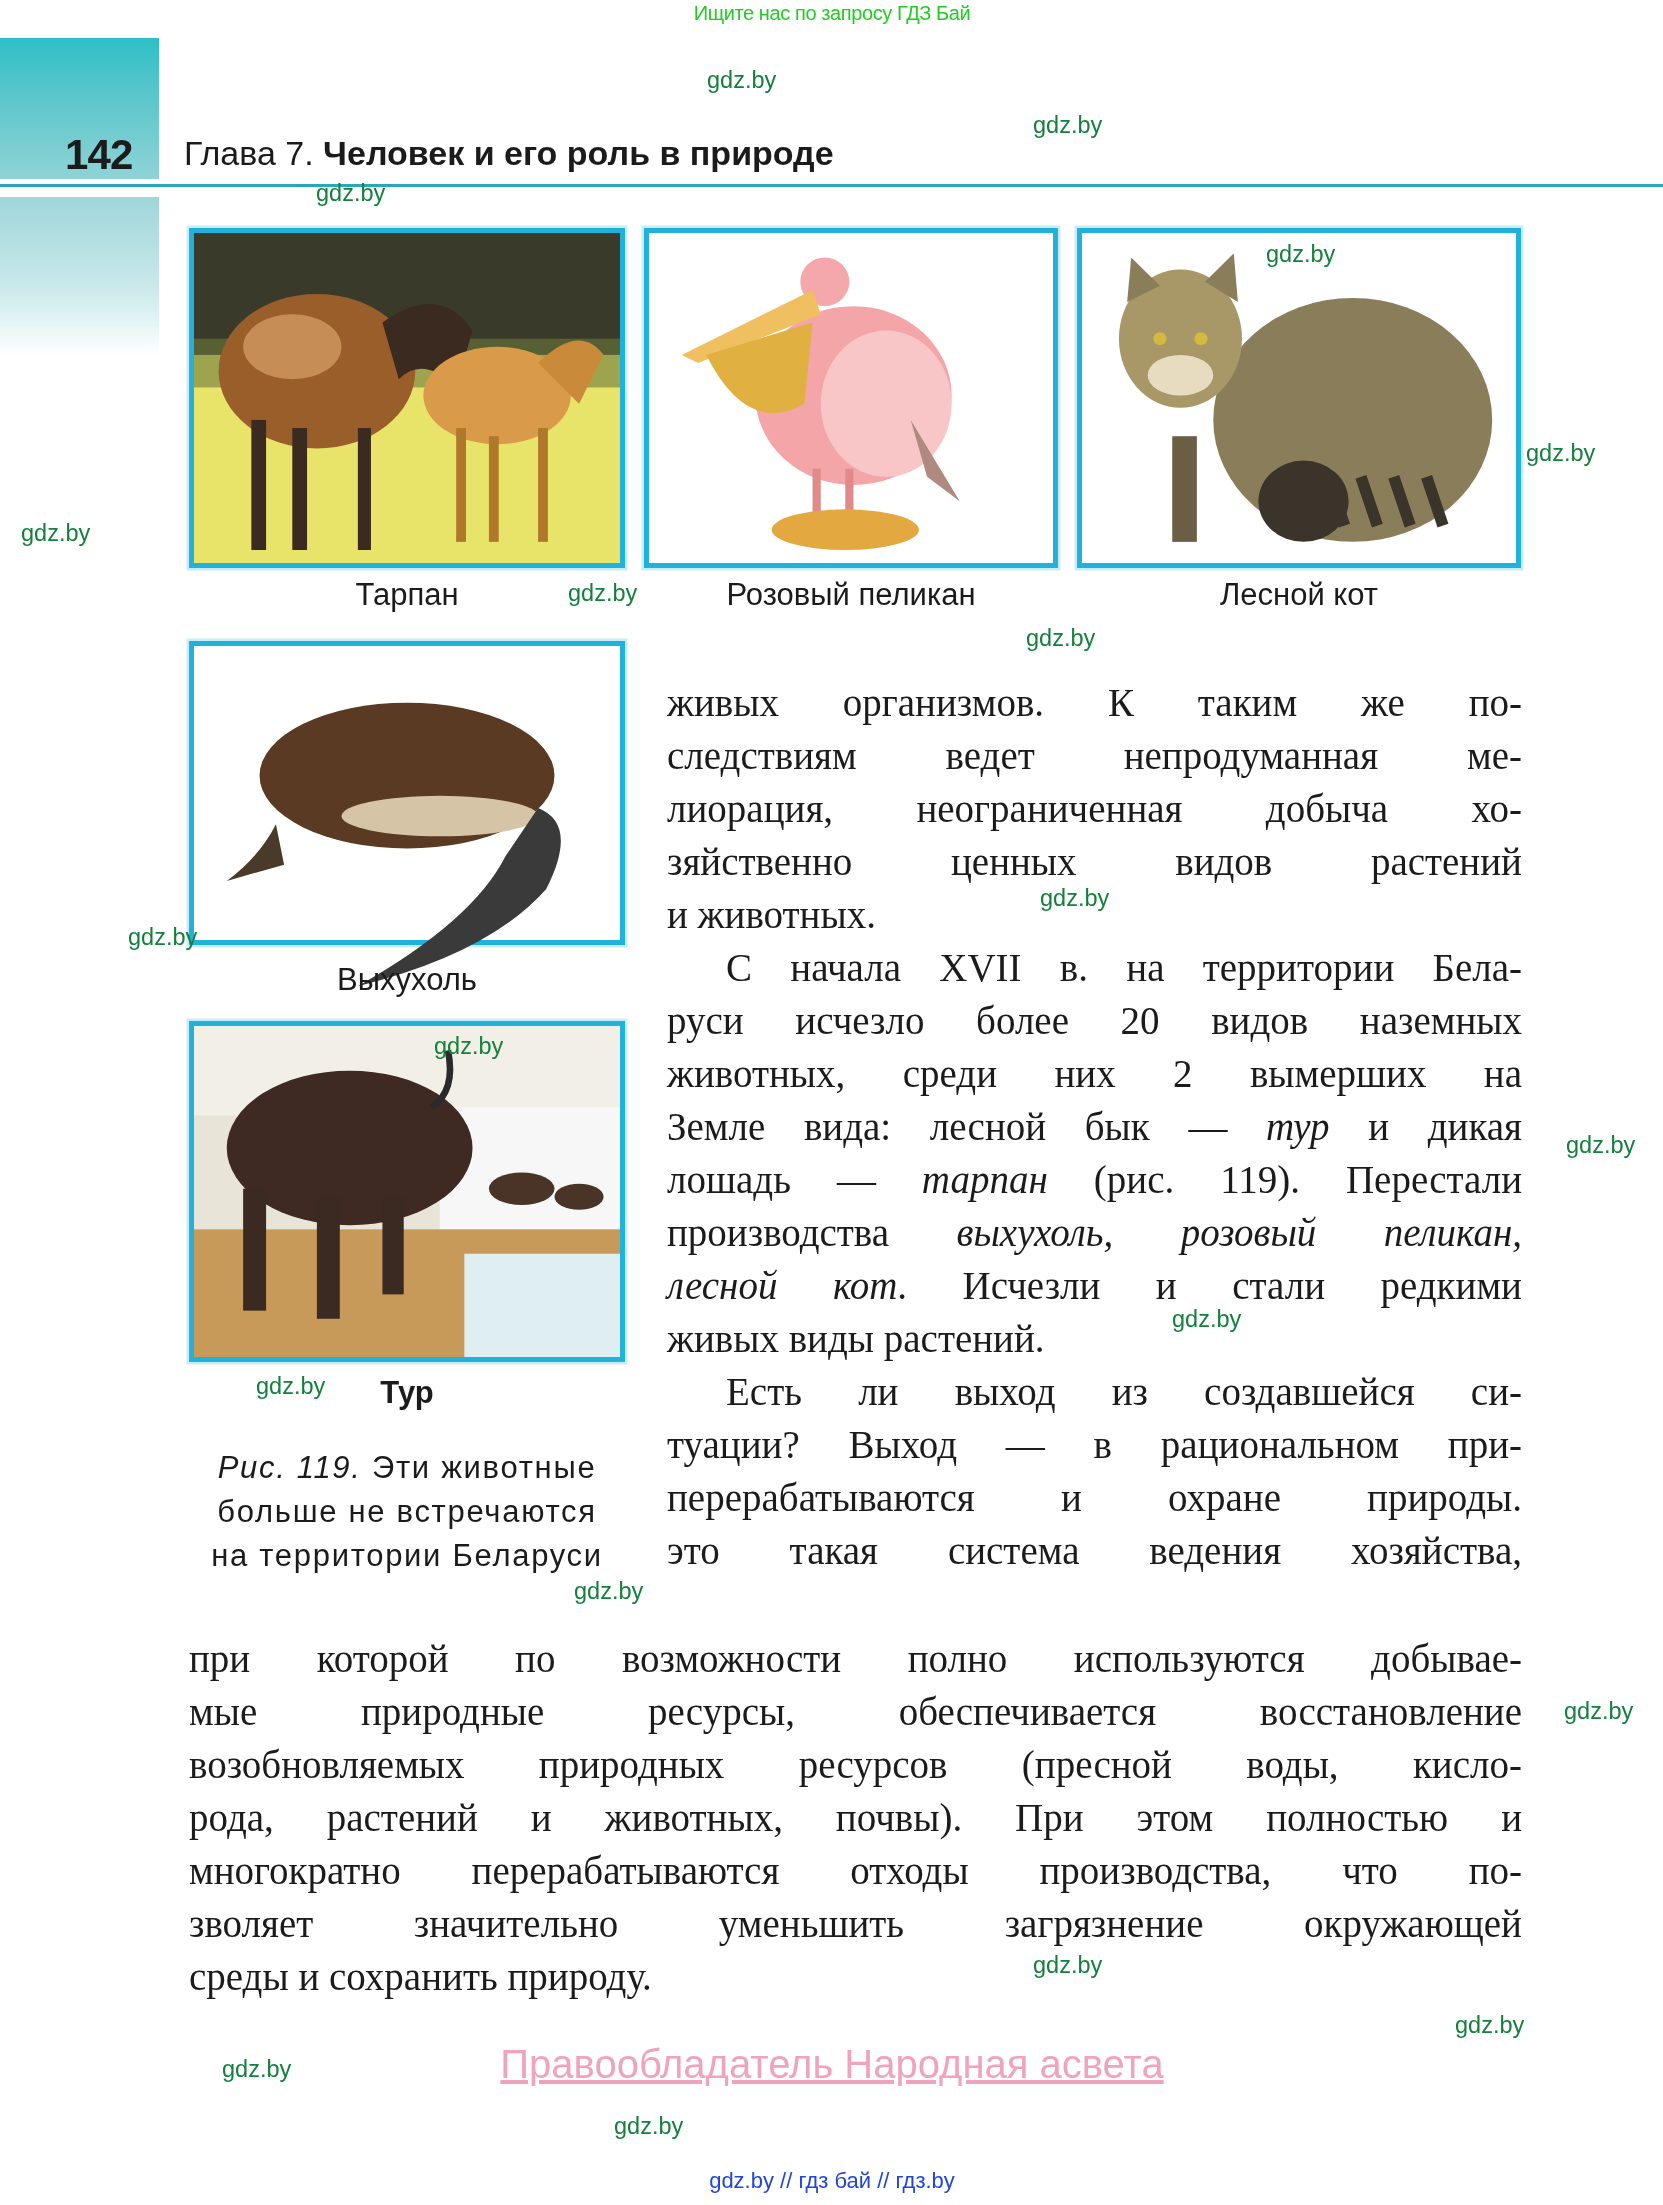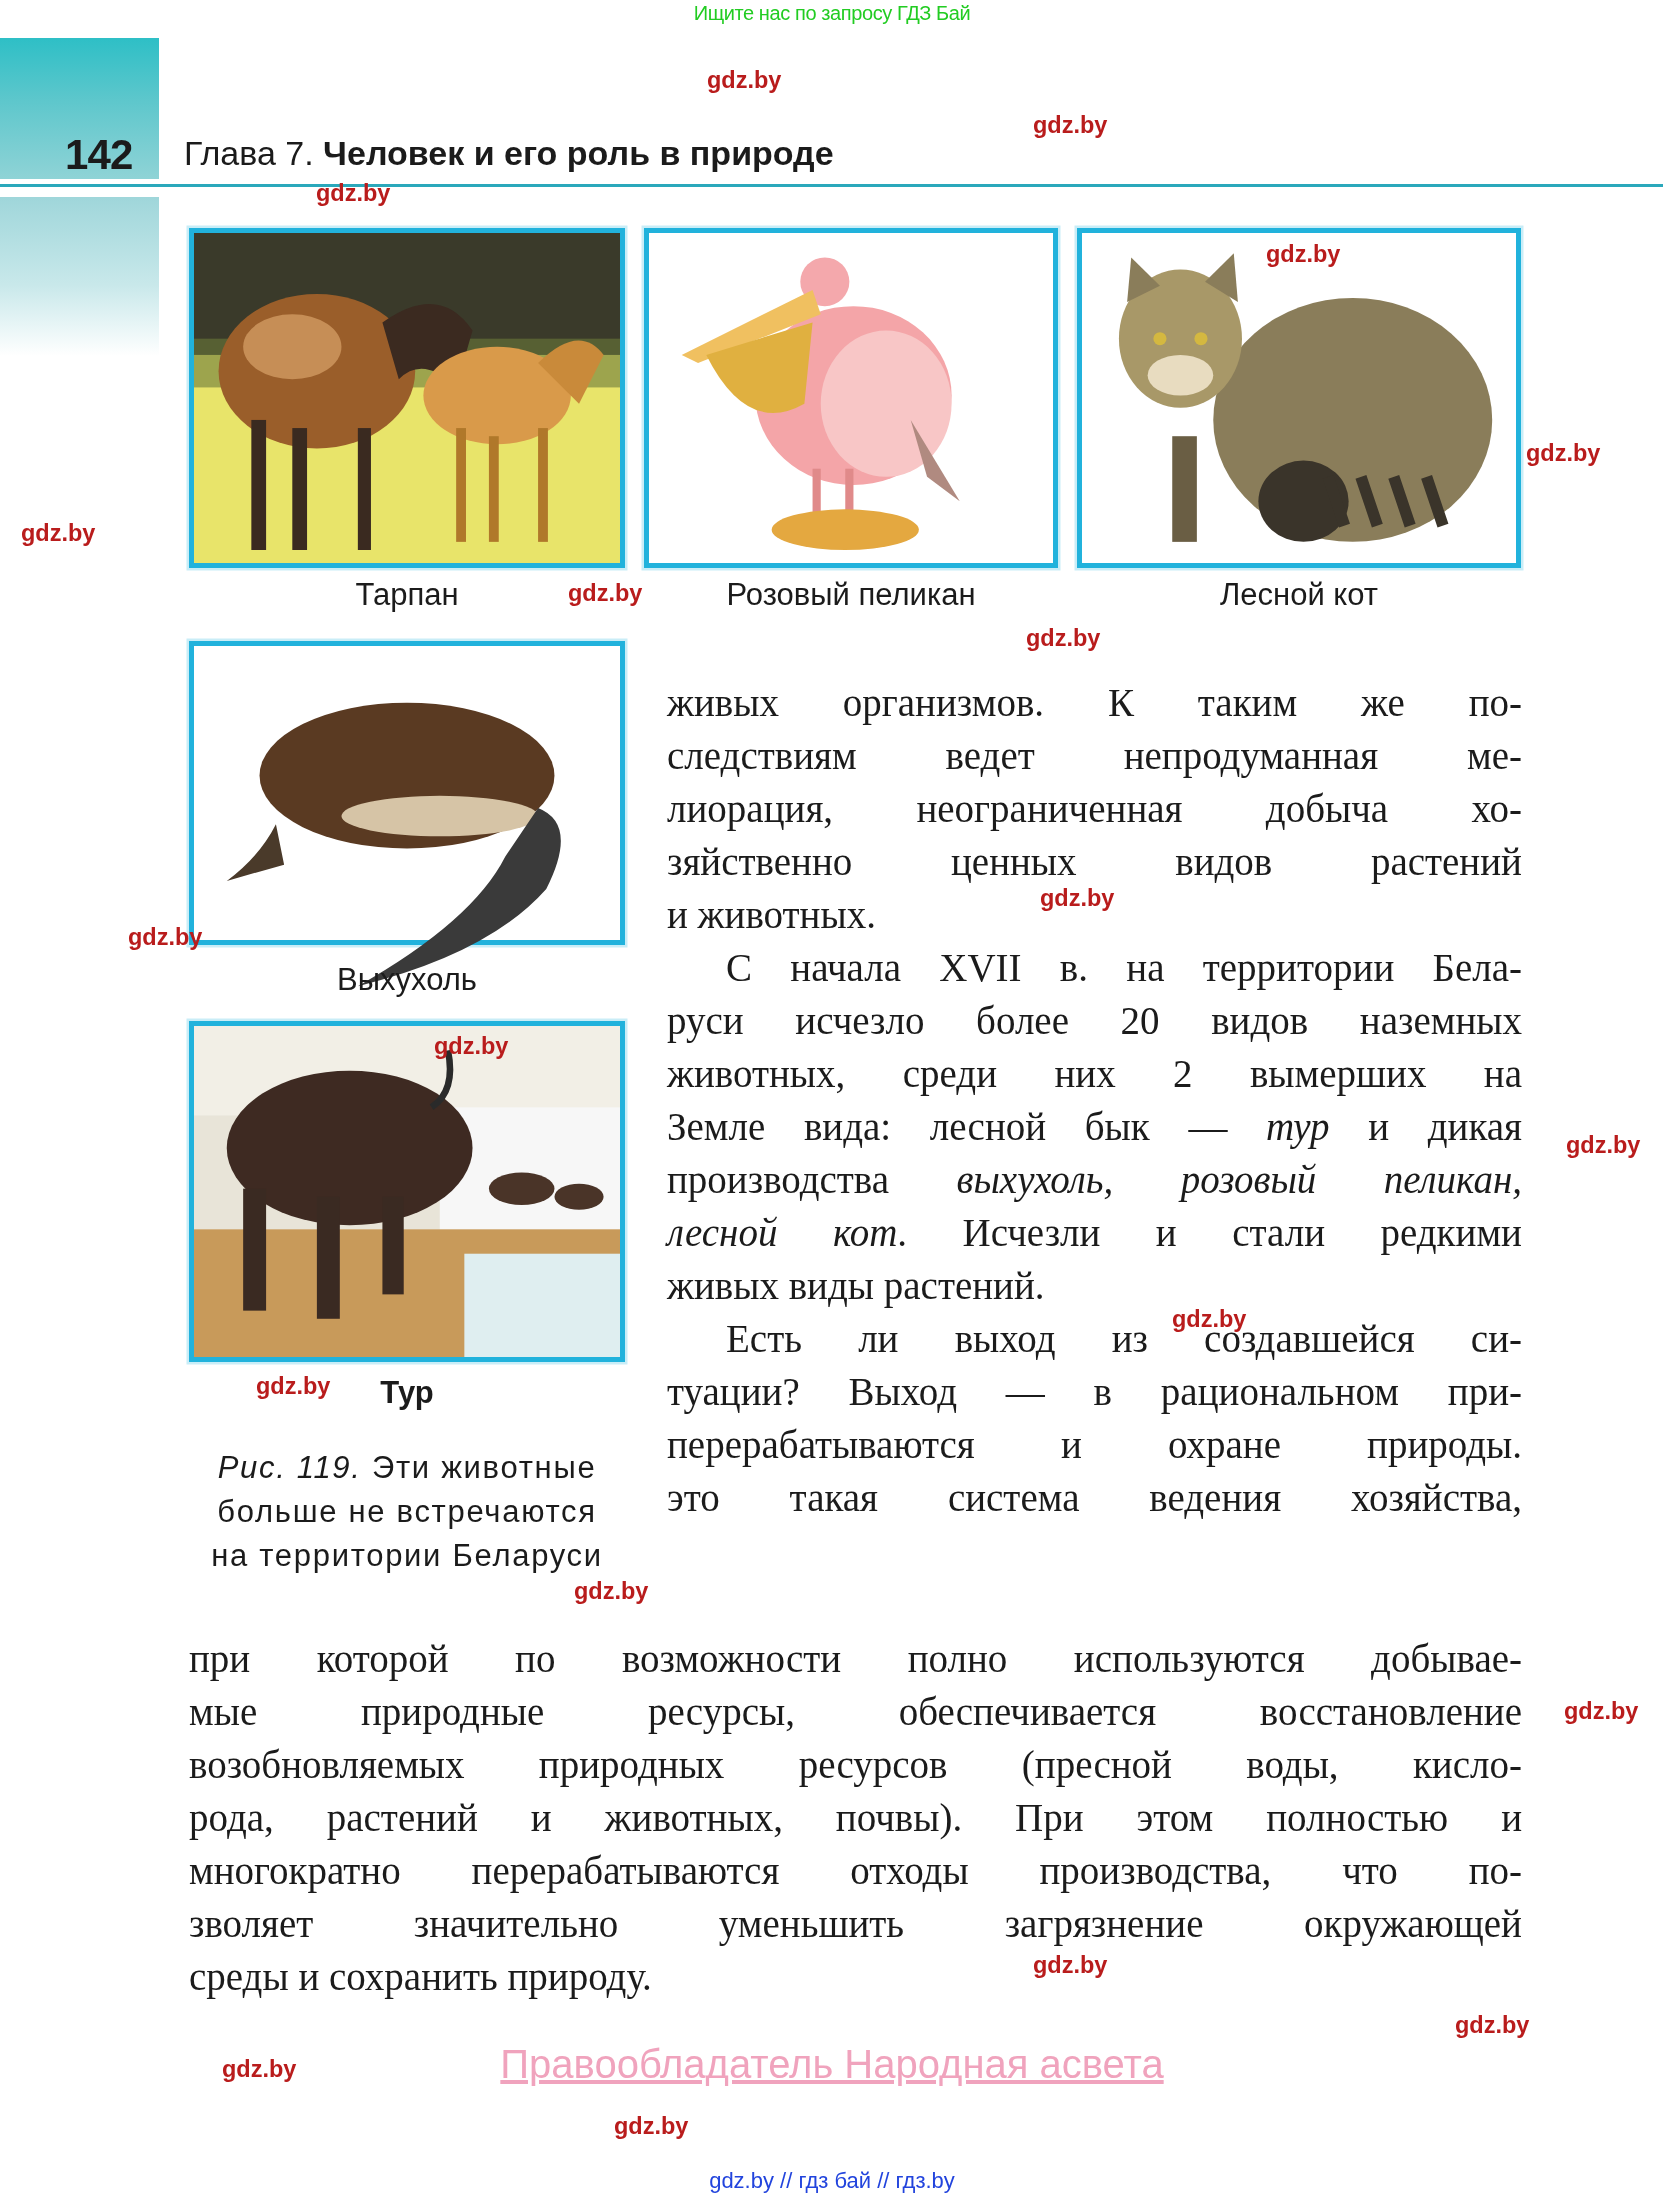--- a/index.html
+++ b/index.html
@@ -25,21 +25,21 @@
   .tab-bottom {
     position:absolute; left:0; top:197px; width:159px; height:159px;
     background:linear-gradient(to bottom, #9fd6da 0%, #c8e8ea 55%, #ffffff 100%);
   }
   .chapter-title {
     position:absolute; left:184px; top:134px; font-size:34px; color:#1b1b1b; white-space:nowrap;
     font-family:"Liberation Sans", sans-serif;
   }
   .chapter-title .bold { font-weight:bold; }
   .wm {
-    position:absolute; font-size:23.5px; color:#b91c1c; font-family:"Liberation Sans", sans-serif;font-weight:bold;
+    position:absolute; font-size:23.5px; color:#15803d; font-family:"Liberation Sans", sans-serif;
   }
   .frame {
     position:absolute; border:5px solid #21b2dc; box-sizing:border-box; overflow:hidden;
     box-shadow:0 0 0 2.5px #c9edf7;
   }
   .frame svg { position:absolute; left:0; top:0; width:100%; height:100%; }
   .img-caption {
     position:absolute; font-size:31px; color:#1b1b1b; text-align:center; white-space:nowrap;
     font-family:"Liberation Sans", sans-serif;
   }
@@ -172,20 +172,21 @@
 <div class="col-right body-text">
   <span class="line">живых организмов. К таким же по-</span>
   <span class="line">следствиям ведет непродуманная ме-</span>
   <span class="line">лиорация, неограниченная добыча хо-</span>
   <span class="line">зяйственно ценных видов растений</span>
   <span class="line last">и животных.</span>
   <span class="line" style="padding-left:59px;">С начала XVII в. на территории Бела-</span>
   <span class="line">руси исчезло более 20 видов наземных</span>
   <span class="line">животных, среди них 2 вымерших на</span>
   <span class="line"><span>Земле вида: лесной бык — </span><span class="it">тур</span><span> и дикая</span></span>
+  <span class="line"><span>лошадь — </span><span class="it">тарпан</span><span> (рис. 119). Перестали</span></span>
   <span class="line"><span>производства </span><span class="it">выхухоль, розовый пеликан,</span></span>
   <span class="line"><span class="it">лесной кот</span><span>. Исчезли и стали редкими</span></span>
   <span class="line last">живых виды растений.</span>
   <span class="line" style="padding-left:59px;">Есть ли выход из создавшейся си-</span>
   <span class="line">туации? Выход — в рациональном при-</span>
   <span class="line">перерабатываются и охране природы.</span>
   <span class="line">это такая система ведения хозяйства,</span>
 </div>
 
 <div class="col-full body-text">

